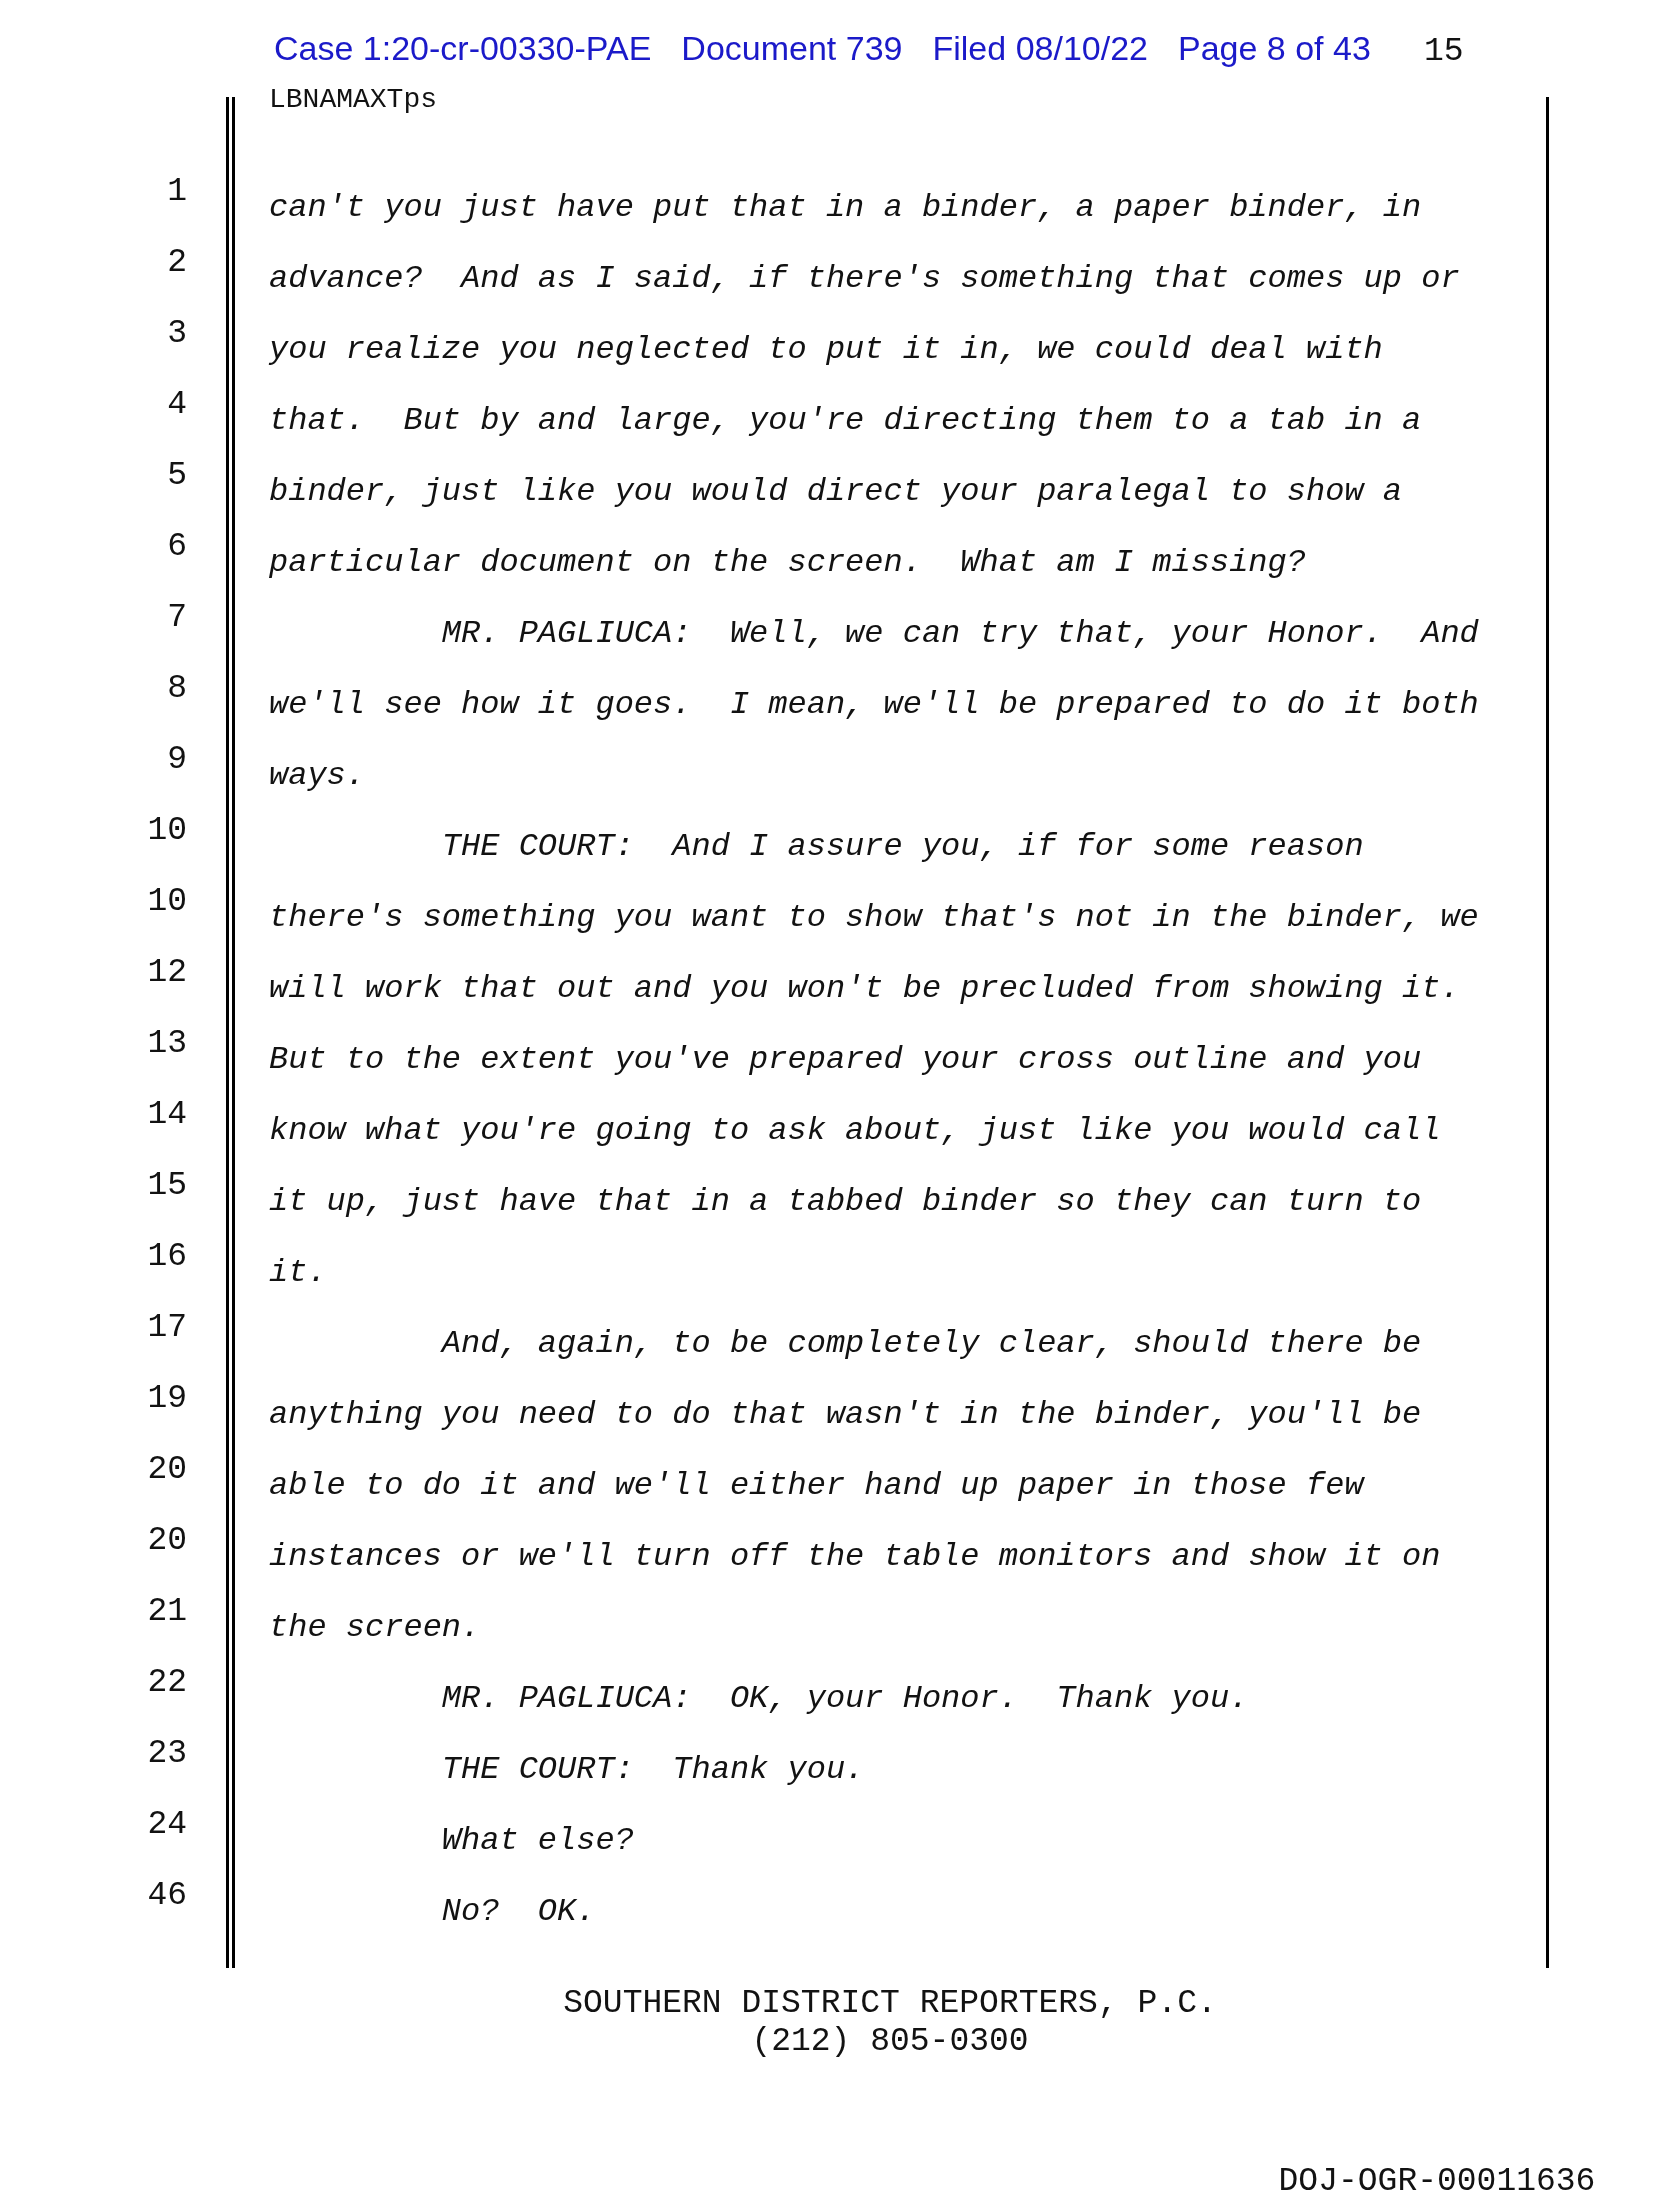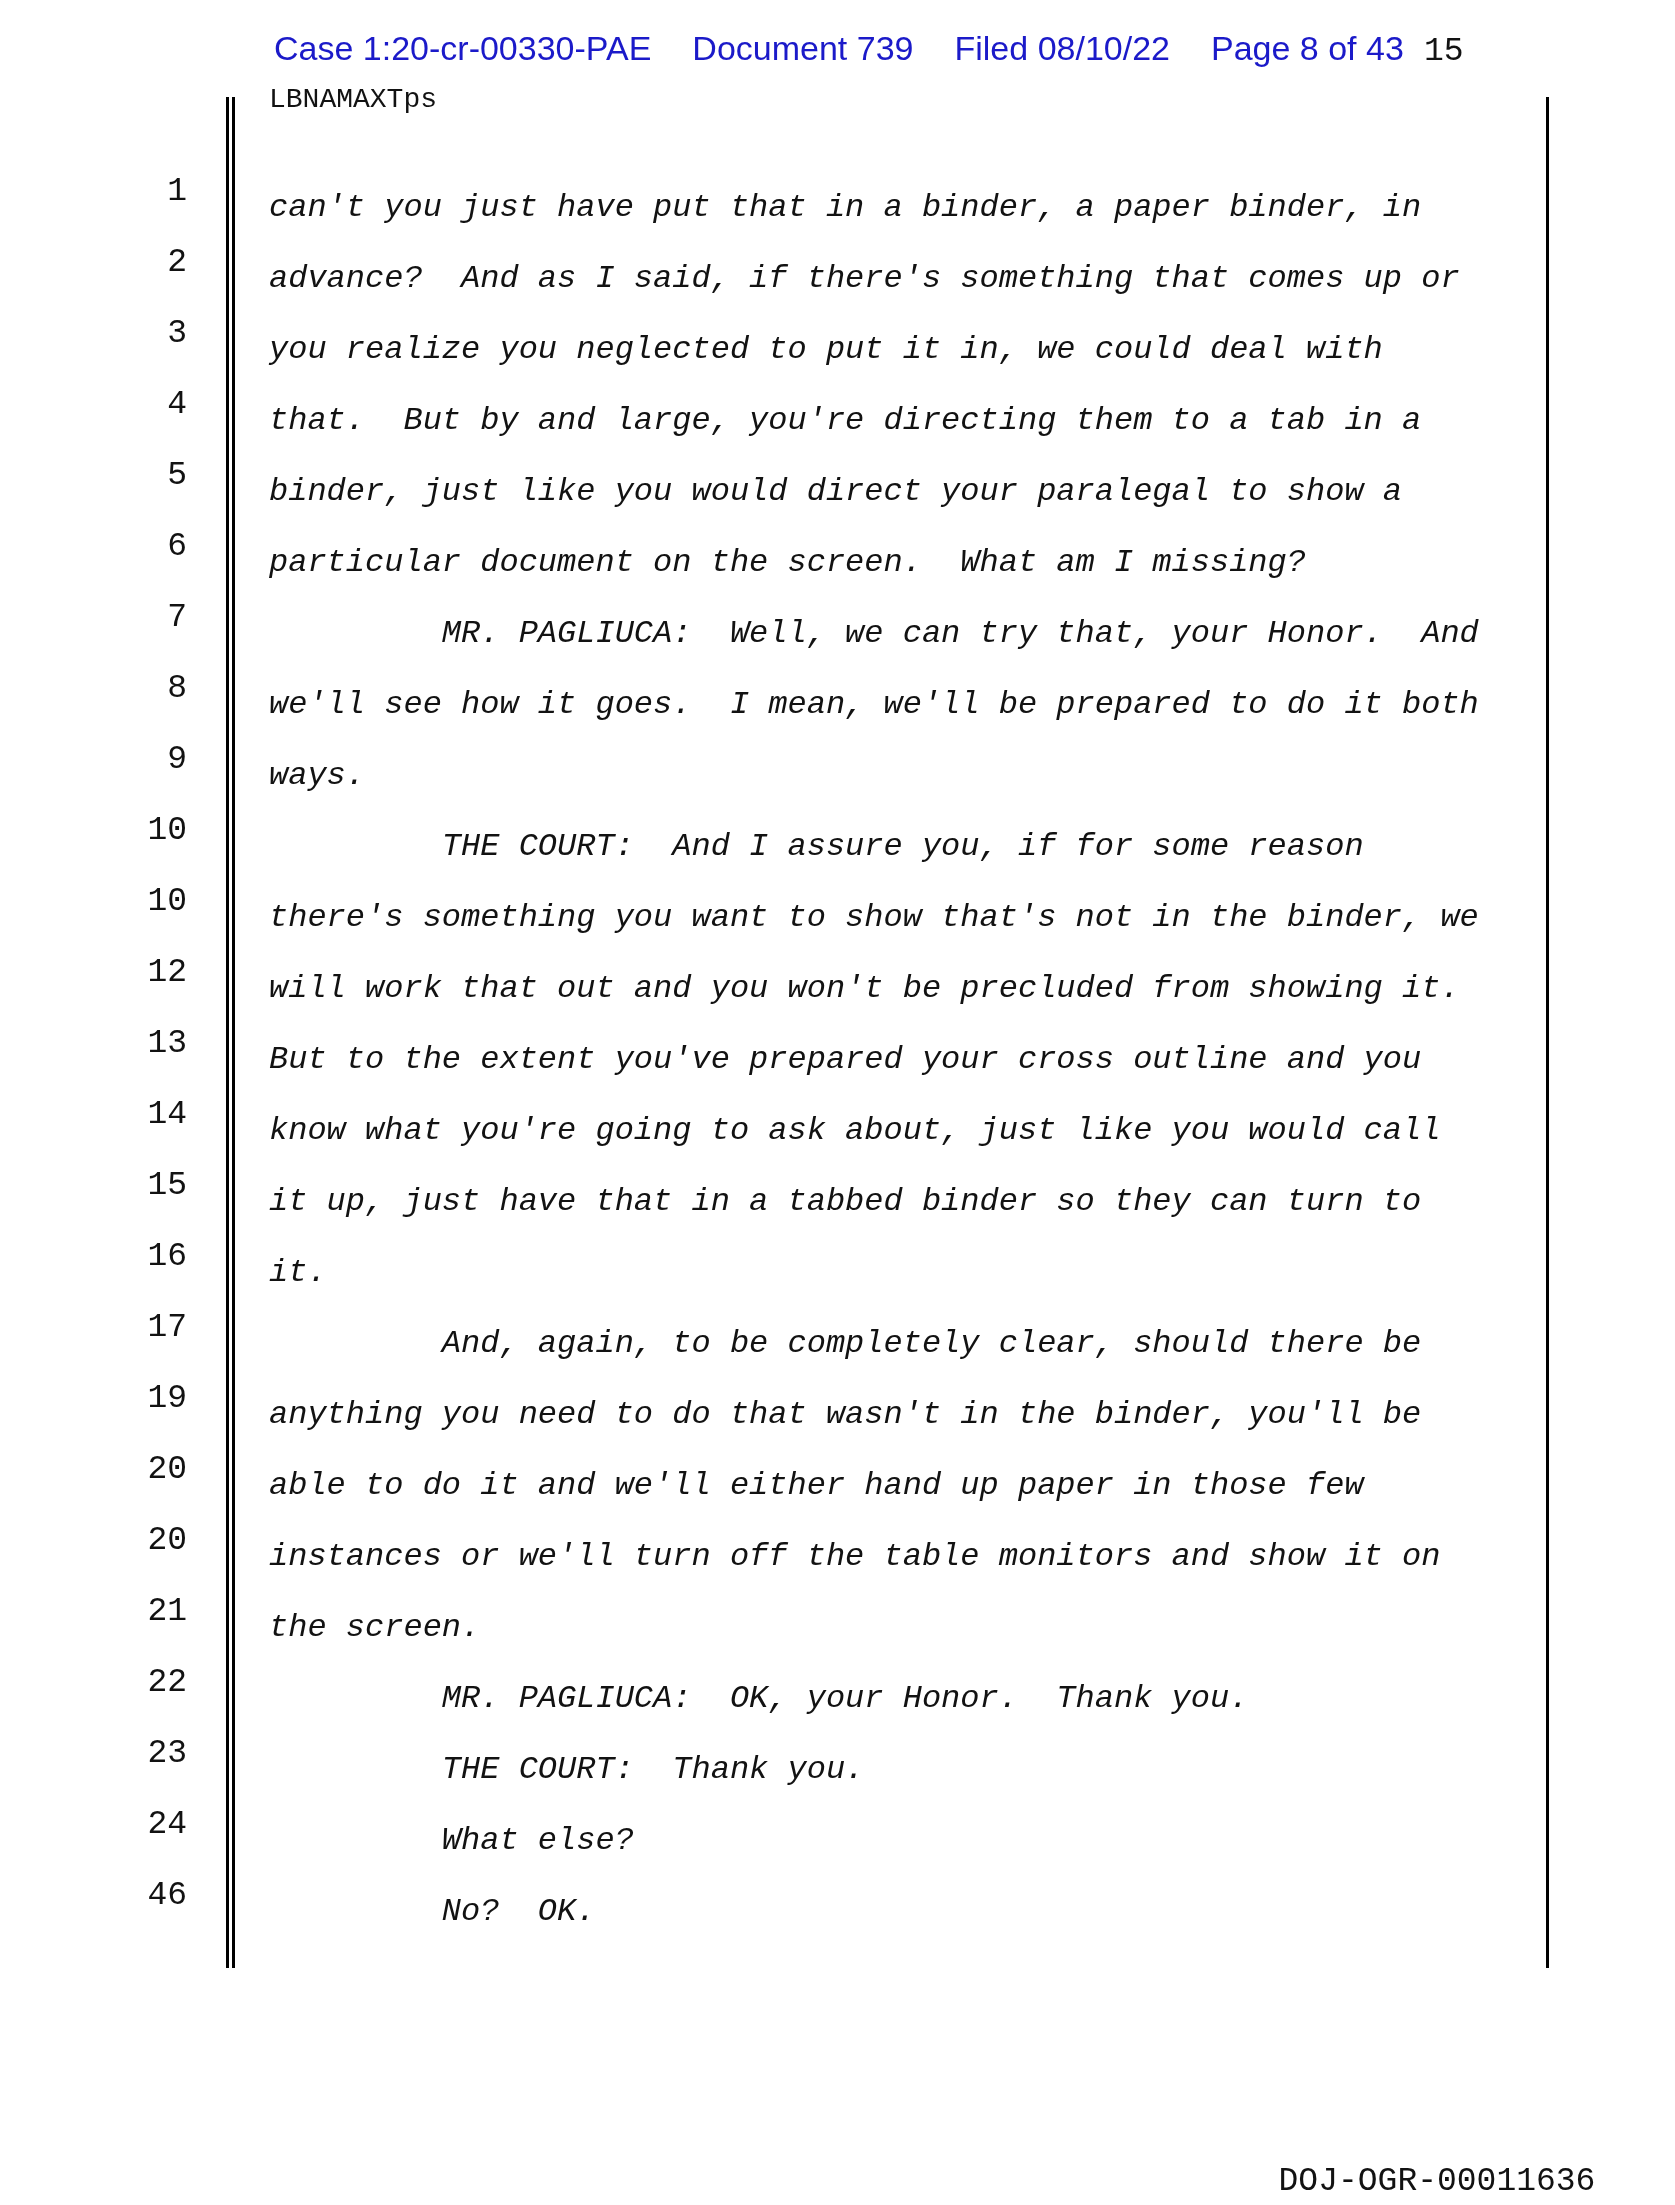--- a/index.html
+++ b/index.html
@@ -7,21 +7,21 @@
     position:relative;
     width:1675px;height:2205px;
     background:#ffffff;
     font-family:"Liberation Mono",monospace;
     color:#121212;
     overflow:hidden;
   }
   
   .stamp{
     position:absolute;left:274px;top:30px;
-    display:flex;gap:41px;white-space:nowrap;
+    display:flex;gap:30px;white-space:nowrap;
     font-family:"Liberation Sans",sans-serif;
     font-size:34px;line-height:37px;font-weight:500;
   }
   
   .pagenum{
     position:absolute;left:1424px;top:35px;
     font-size:33px;line-height:33px;
   }
   .transcript-id{
     position:absolute;left:269px;top:83px;
@@ -104,17 +104,21 @@
       <div>20</div>
       <div>20</div>
       <div>21</div>
       <div>22</div>
       <div>23</div>
       <div>24</div>
       <div>46</div>
     </div>
   <div class="text-col" id="textCol"><div>can't you just have put that in a binder, a paper binder, in</div><div>advance?  And as I said, if there's something that comes up or</div><div>you realize you neglected to put it in, we could deal with</div><div>that.  But by and large, you're directing them to a tab in a</div><div>binder, just like you would direct your paralegal to show a</div><div>particular document on the screen.  What am I missing?</div><div>         MR. PAGLIUCA:  Well, we can try that, your Honor.  And</div><div>we'll see how it goes.  I mean, we'll be prepared to do it both</div><div>ways.</div><div>         THE COURT:  And I assure you, if for some reason</div><div>there's something you want to show that's not in the binder, we</div><div>will work that out and you won't be precluded from showing it.</div><div>But to the extent you've prepared your cross outline and you</div><div>know what you're going to ask about, just like you would call</div><div>it up, just have that in a tabbed binder so they can turn to</div><div>it.</div><div>         And, again, to be completely clear, should there be</div><div>anything you need to do that wasn't in the binder, you'll be</div><div>able to do it and we'll either hand up paper in those few</div><div>instances or we'll turn off the table monitors and show it on</div><div>the screen.</div><div>         MR. PAGLIUCA:  OK, your Honor.  Thank you.</div><div>         THE COURT:  Thank you.</div><div>         What else?</div><div>         No?  OK.</div></div>
 
+  <div class="footer">
+    <div>SOUTHERN DISTRICT REPORTERS, P.C.</div>
+    <div>(212) 805-0300</div>
+  </div>
 
   <div class="bates">DOJ-OGR-00011636</div>
 
 </div>
 
 
 </body></html>

